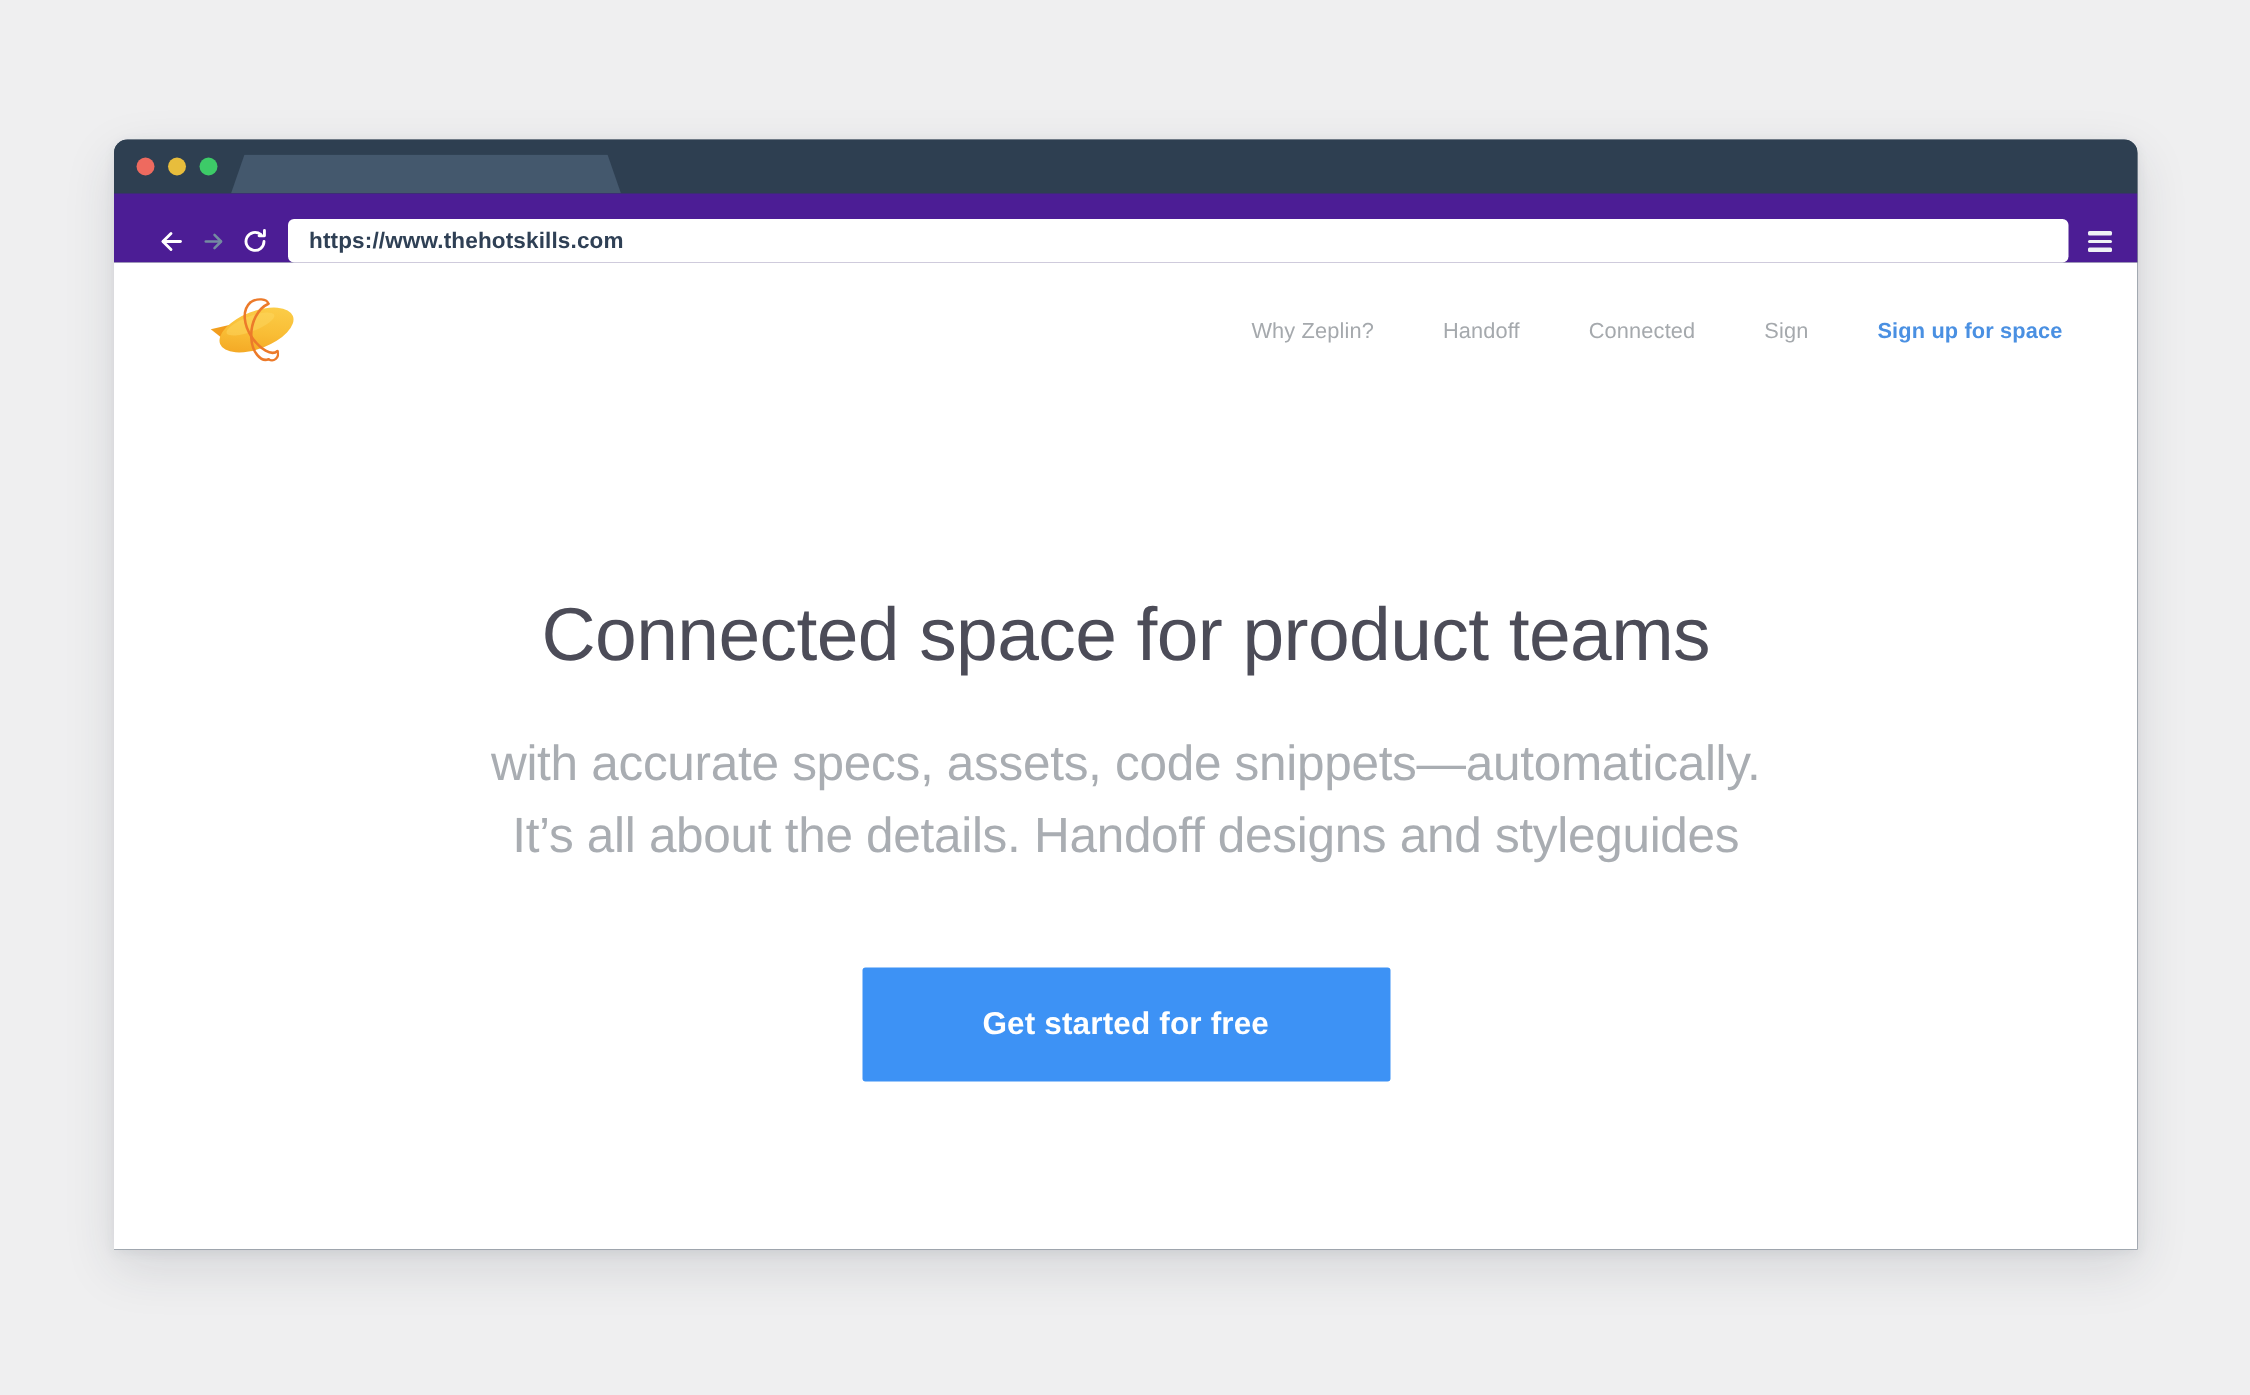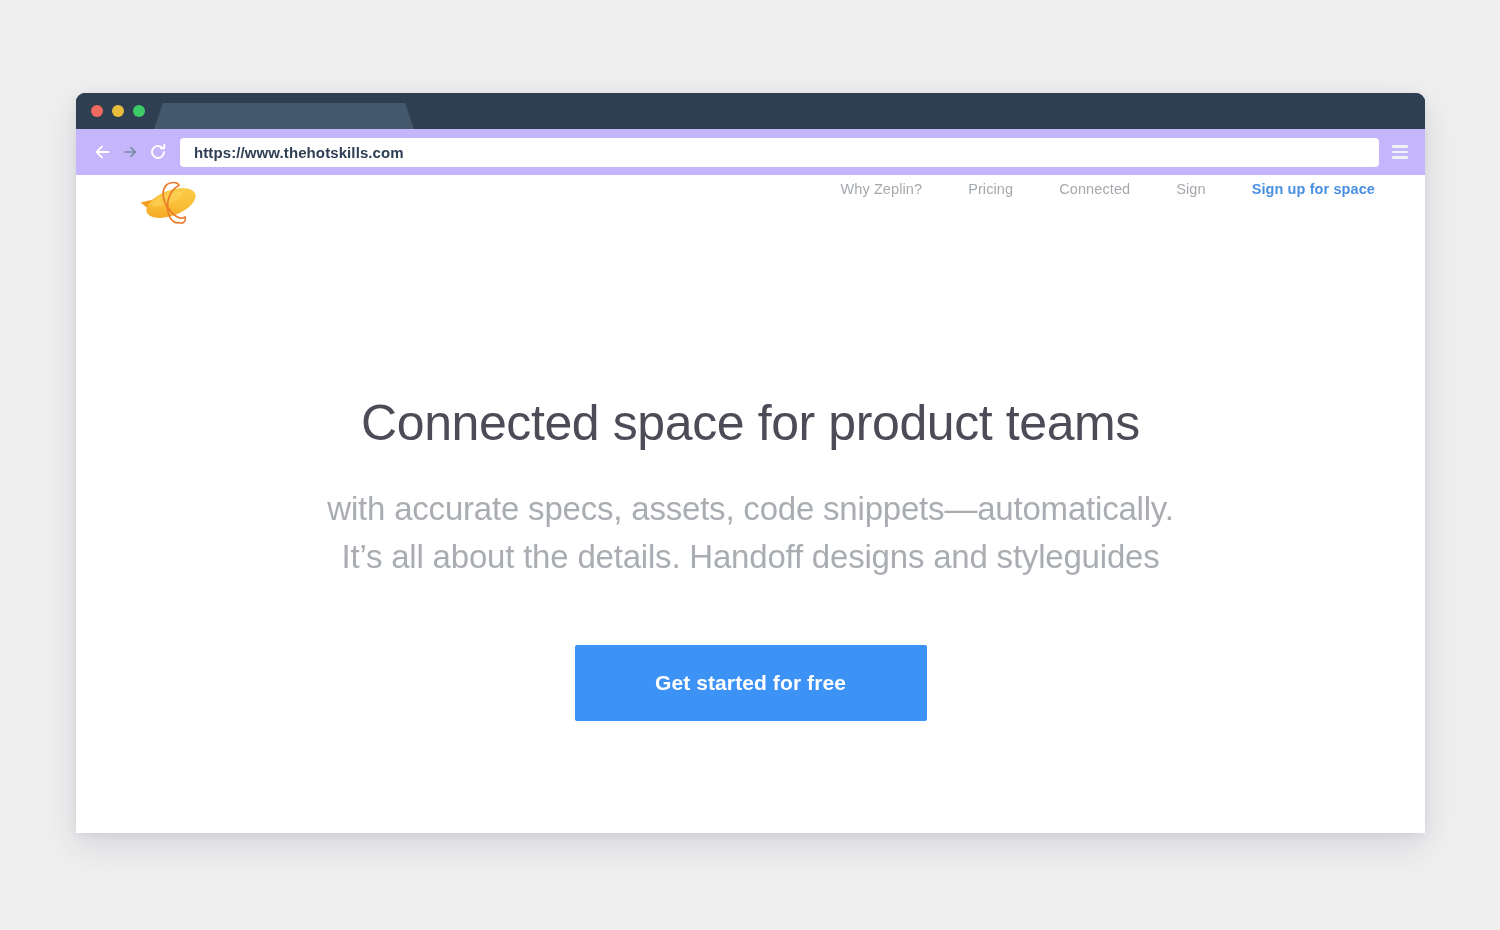--- a/index.html
+++ b/index.html
@@ -58,24 +58,24 @@
     height: 26px;
     background: #44586d;
     border-radius: 7px 7px 0 0;
     clip-path: polygon(0 100%, 9px 0, 251px 0, 100% 100%);
   }
 
   
   .toolbar {
     position: relative;
     height: 46px;
-    background: #c4b5fd;
-    display: flex;
-    align-items: center;
-    padding: 0 14px 0 12px;
+    background: #4c1d95;
+    display: flex;
+    align-items: flex-end;
+    padding: 0 14px 0 24px;
   }
   .nav-btn {
     width: 28px;
     height: 28px;
     display: flex;
     align-items: center;
     justify-content: center;
     flex: 0 0 auto;
   }
   .nav-btn svg { display: block; }
@@ -121,21 +121,21 @@
   .page {
     position: relative;
     height: 658px;
     background: #ffffff;
   }
 
   .site-header {
     position: relative;
     height: 92px;
     display: flex;
-    align-items: flex-start;
+    align-items: center;
     padding: 0 50px 0 58px;
   }
 
   .brand {
     width: 70px;
     height: 58px;
     display: flex;
     align-items: center;
     flex: 0 0 auto;
   }
@@ -292,21 +292,21 @@
               <g fill="none" stroke="#ec7a2a" stroke-width="1.5">
                 <path d="M33 9.5 C37.5 6.5 44 7 45 10.5"></path>
                 <path d="M51 42 C52.5 46.5 48.5 49.5 45 47.5"></path>
               </g>
             </svg>
           </span>
         </a>
 
         <nav class="nav">
           <a href="#">Why Zeplin?</a>
-          <a href="#">Pricing</a>
+          <a href="#">Handoff</a>
           <a href="#">Connected</a>
           <a href="#">Sign</a>
           <a href="#" class="signup">Sign up for space</a>
         </nav>
       </header>
 
       <section class="hero">
         <h1>Connected space for product teams</h1>
         <p>
           <span class="line">with accurate specs, assets, code snippets—automatically.</span>

